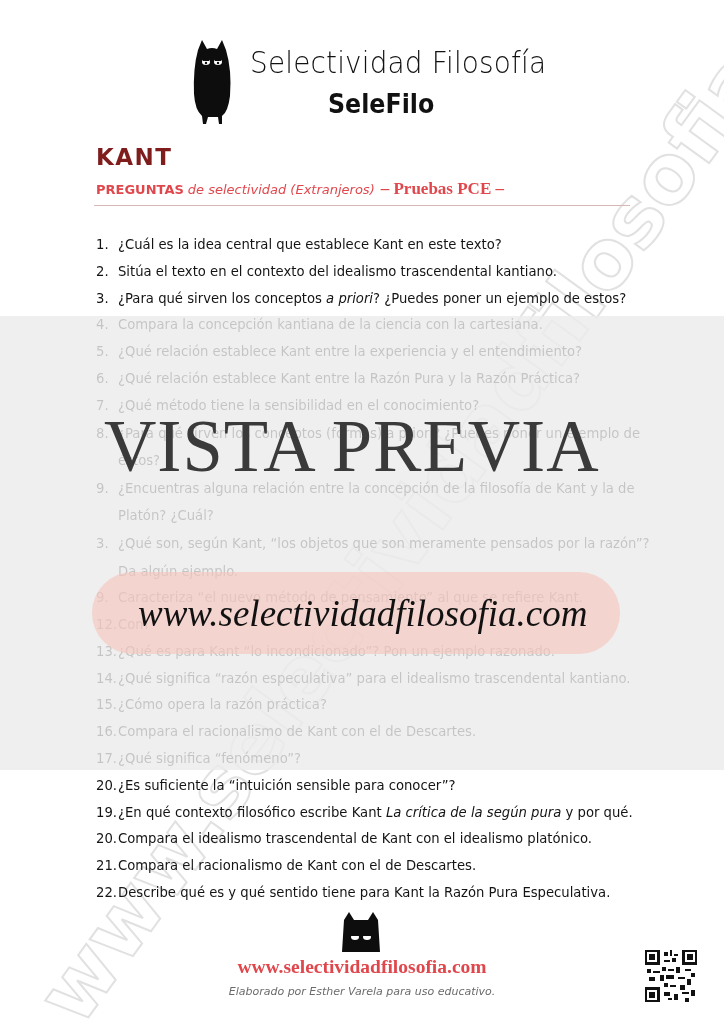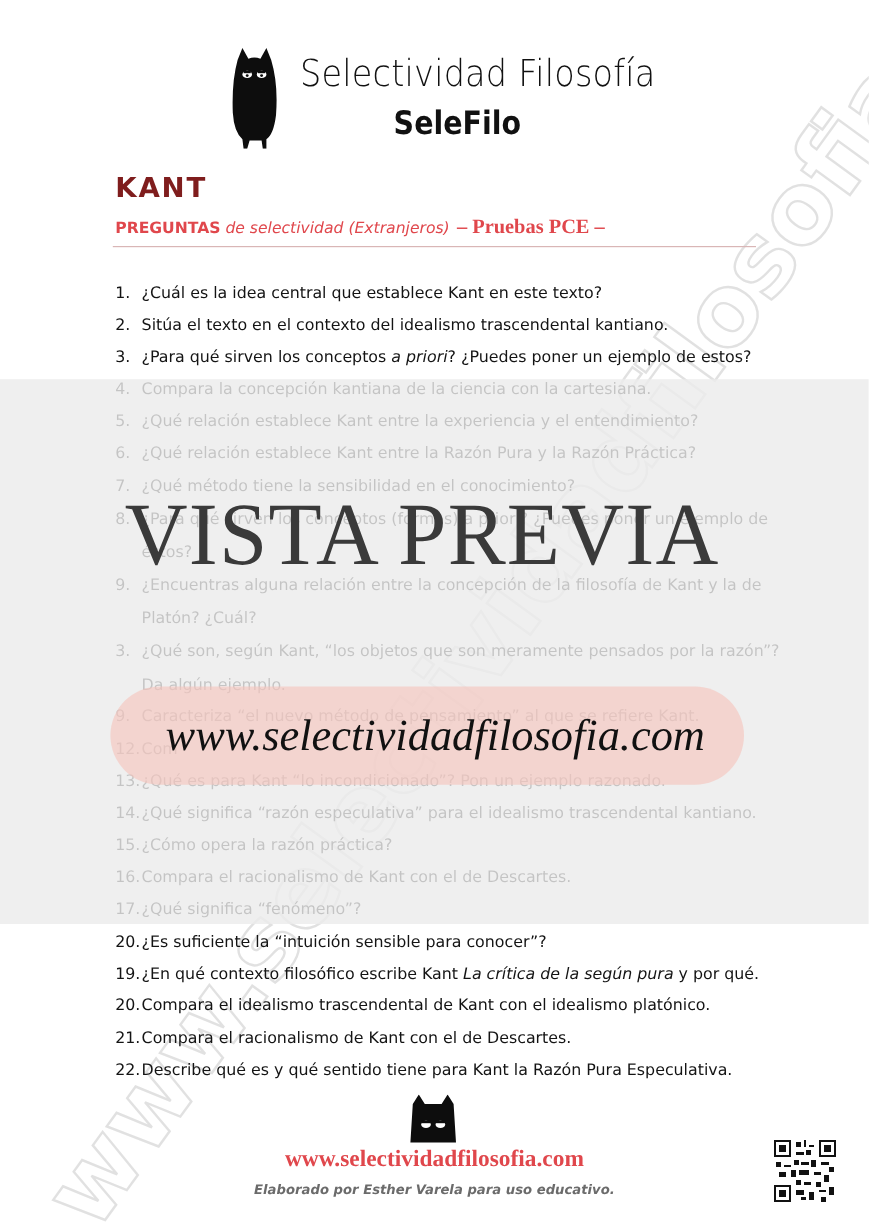--- a/index.html
+++ b/index.html
@@ -82,21 +82,21 @@
 
   
   .foot-cat { position: absolute; left: 340px; top: 912px; width: 42px; height: 42px; }
   .foot-url {
     position: absolute; left: 0; width: 724px; top: 956px; text-align: center;
     font-family: "Liberation Serif", "DejaVu Serif", serif; font-weight: bold; font-size: 19.5px;
     color: #e0474c;
   }
   .foot-credit {
     position: absolute; left: 0; width: 724px; top: 985px; text-align: center;
-    font-size: 11px; font-style: italic; color: #6b6b6b; font-weight: bold;
+    font-size: 11px; font-style: italic; color: #6b6b6b;
   }
   .qr { position: absolute; left: 645px; top: 950px; width: 52px; height: 52px; }
 </style>
 </head>
 <body>
 
 <div class="page">
 
   <div class="diag">www.selectividadfilosofia.com</div>
 

